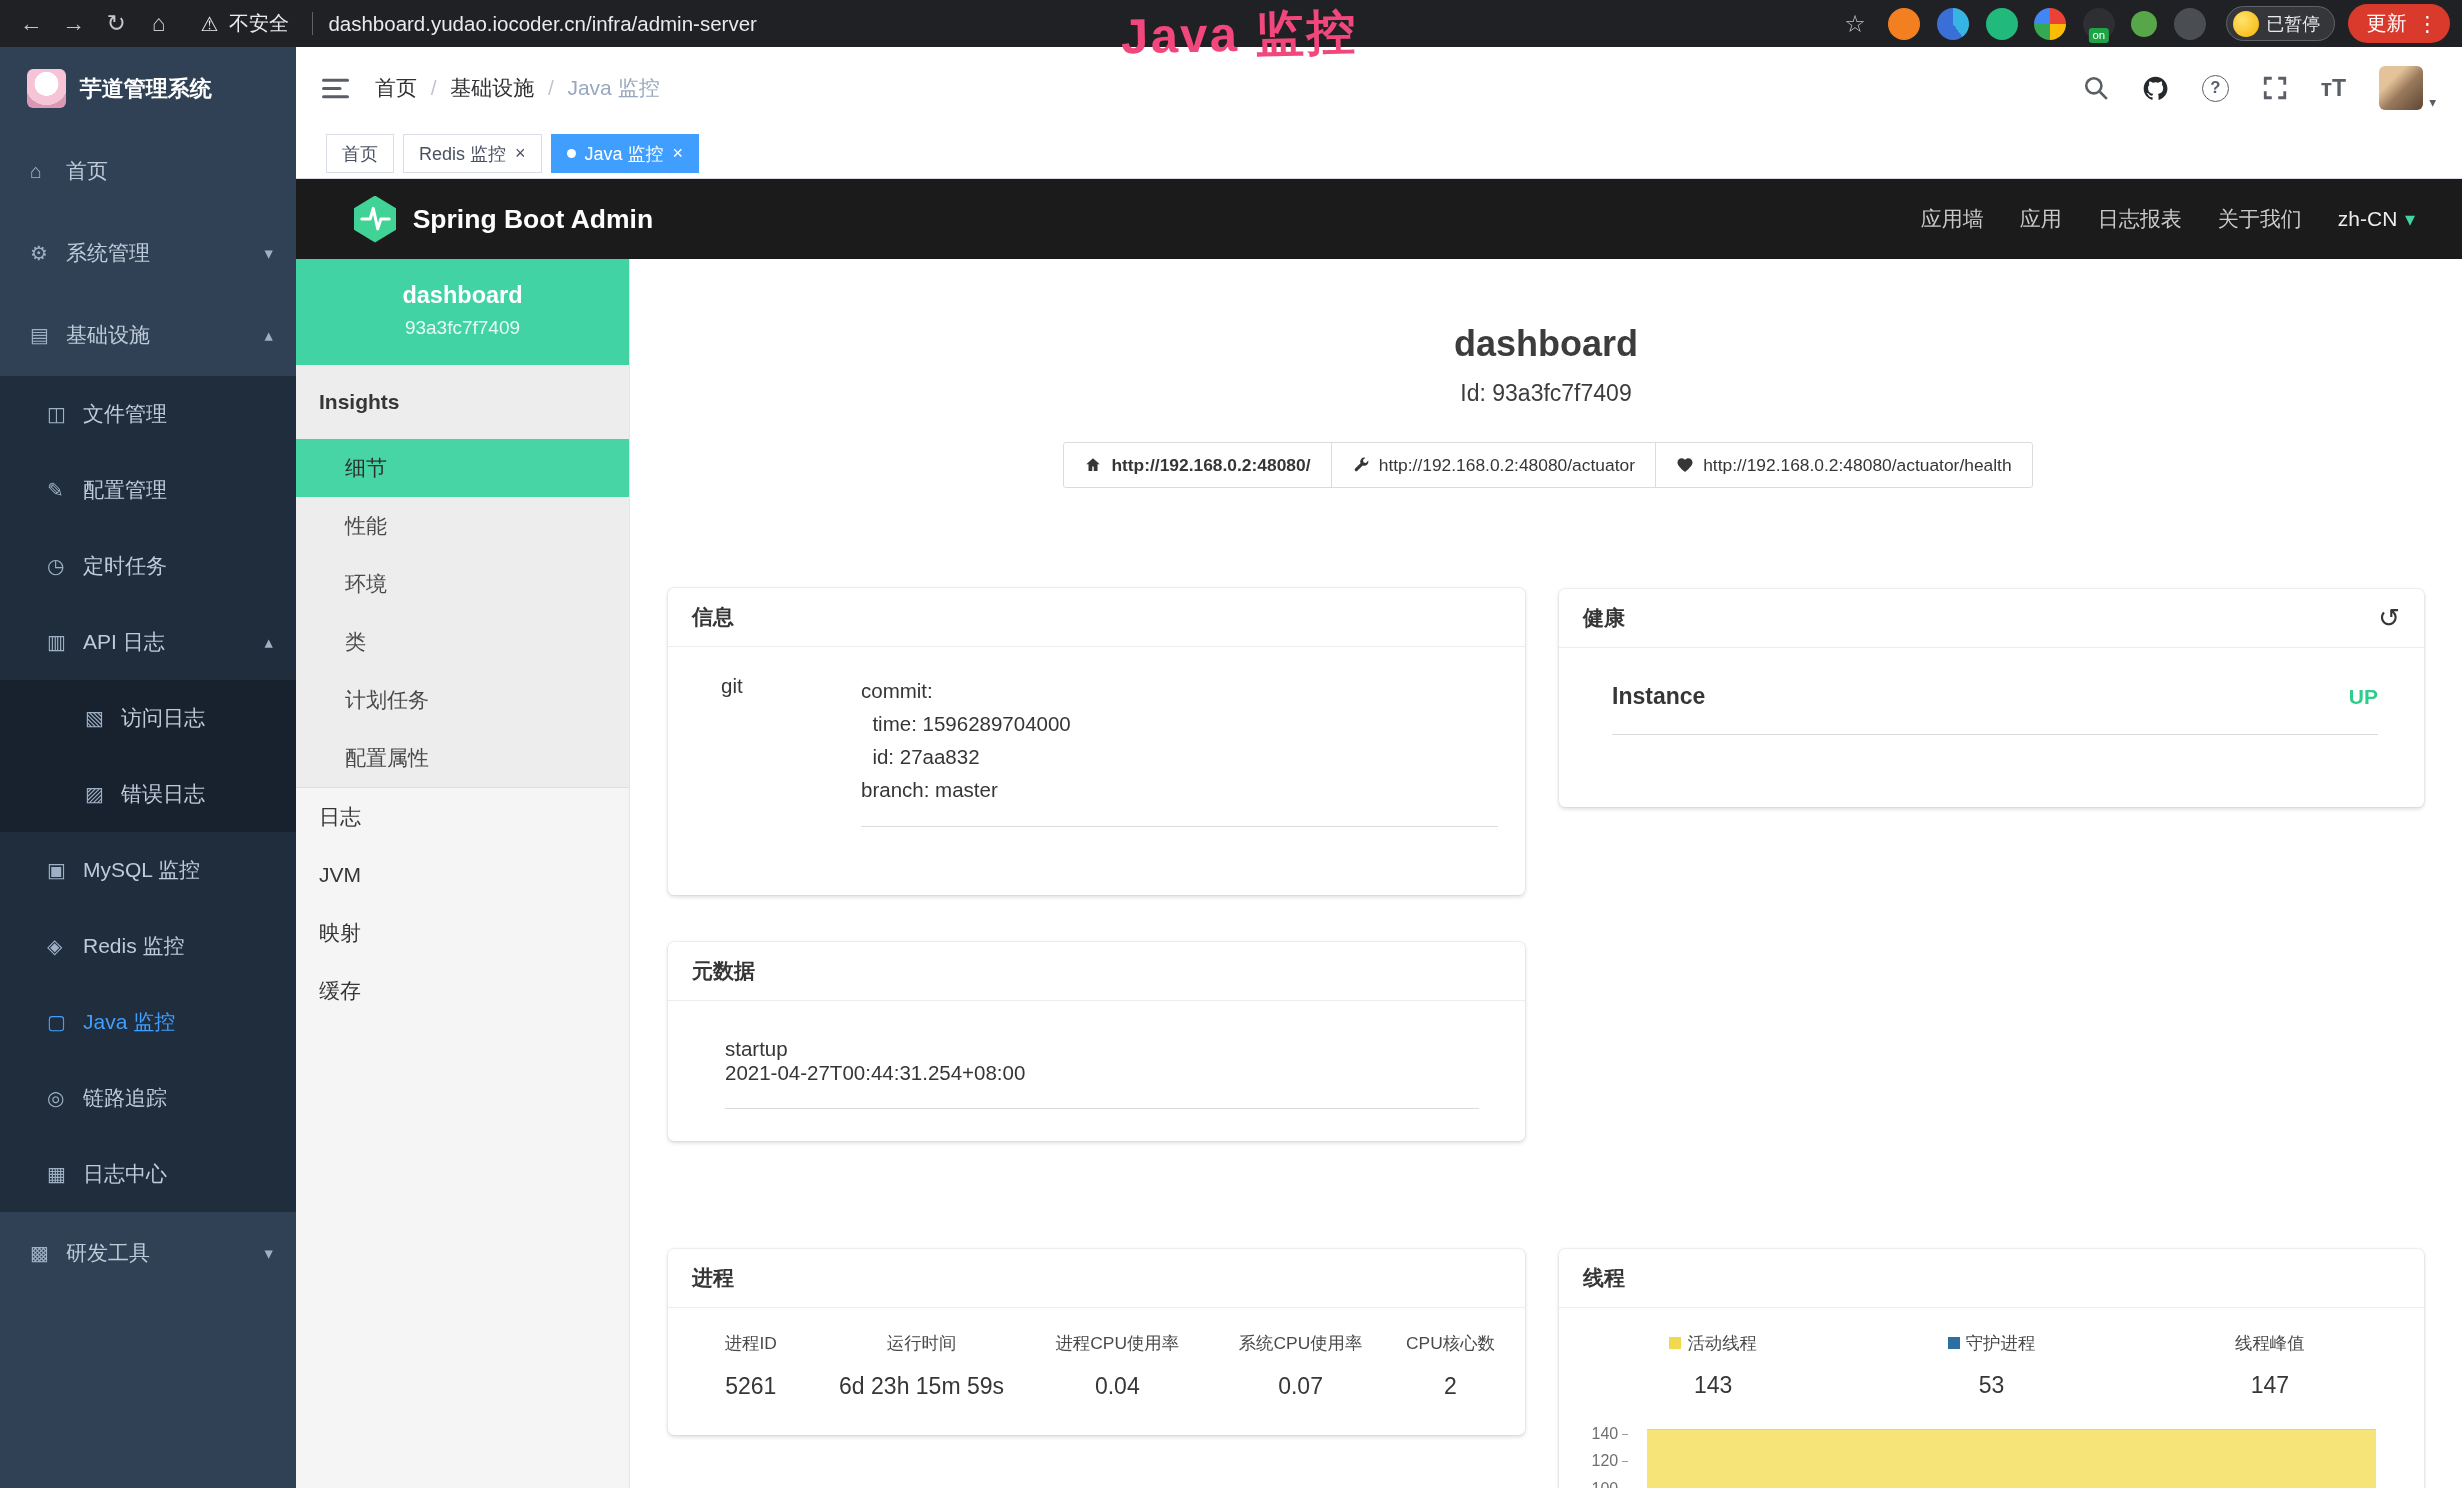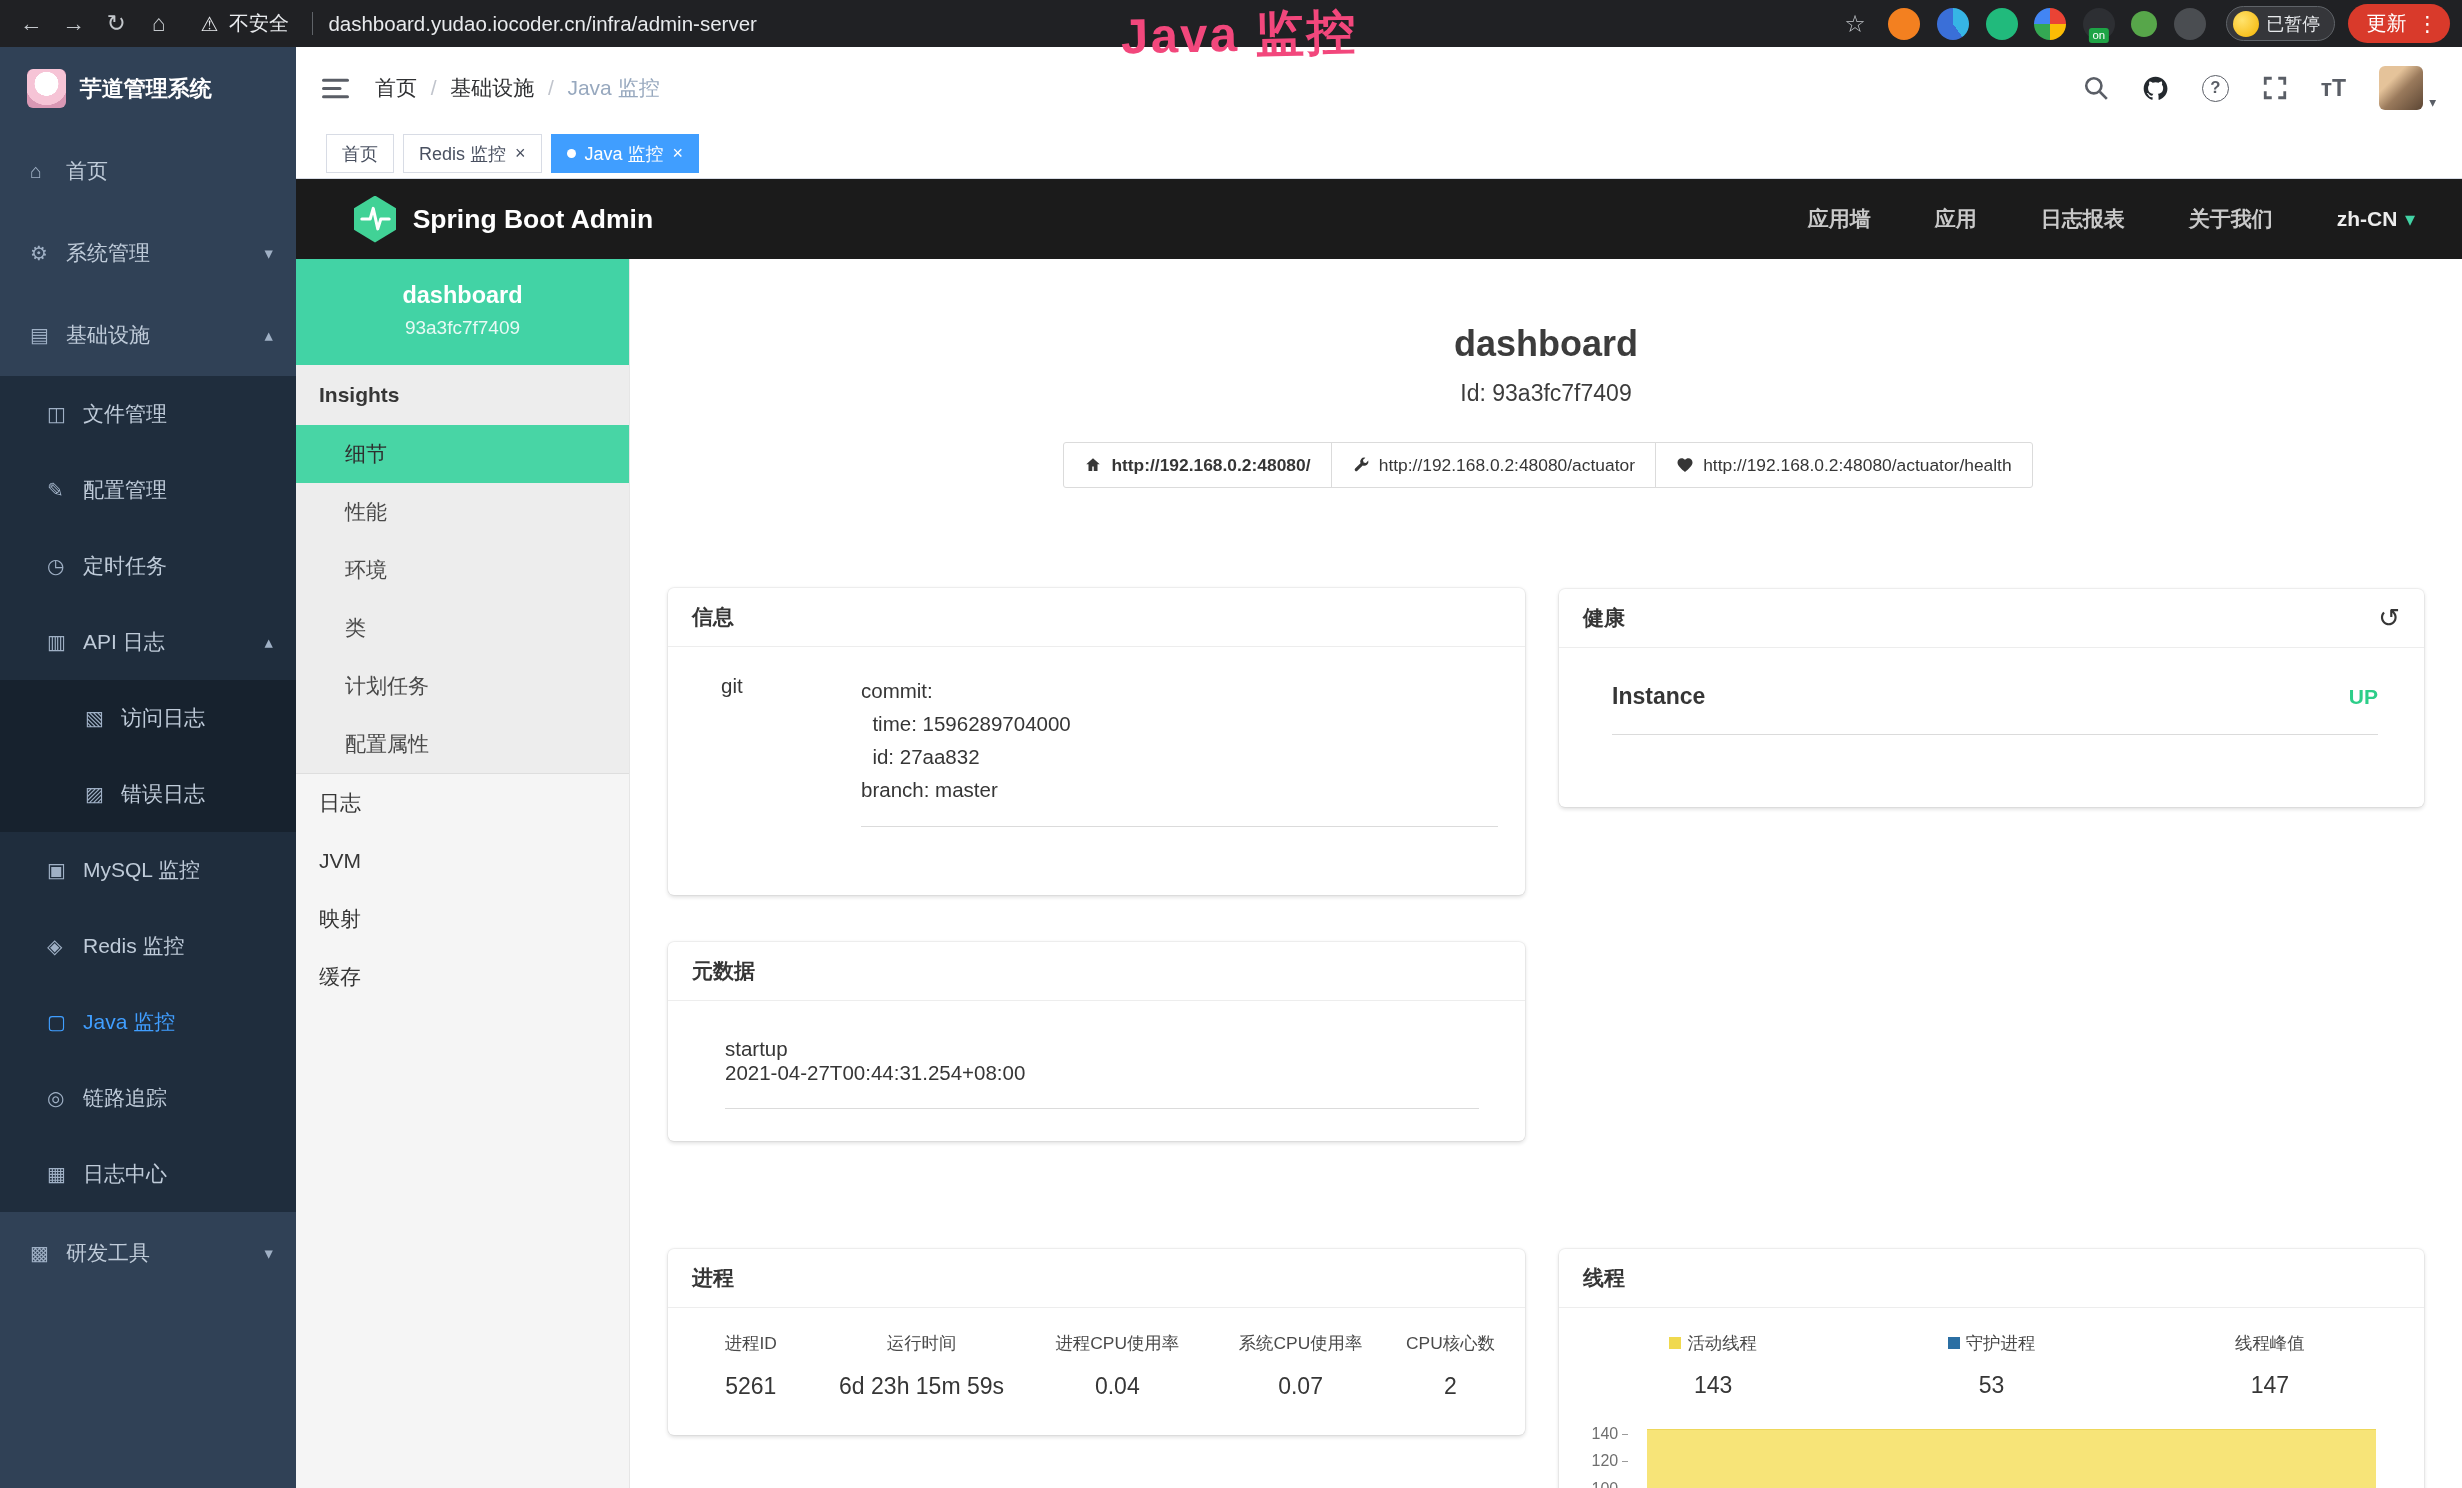--- a/index.html
+++ b/index.html
@@ -86,33 +86,33 @@
   .tab.active{background:#409eff;border-color:#409eff;color:#fff;}
   .tab-dot{width:9px;height:9px;border-radius:50%;background:#fff;}
 
   
   .sba-header{height:80px;background:#1b1b1b;display:flex;align-items:center;
     padding:0 47px 0 58px;color:#c9c9c9;flex-shrink:0;}
   .sba-logo{width:42px;height:47px;background:#41d296;flex-shrink:0;
     clip-path:polygon(50% 0,100% 27%,100% 73%,50% 100%,0 73%,0 27%);
     display:flex;align-items:center;justify-content:center;}
   .sba-title{color:#fff;font-size:26.5px;font-weight:700;margin-left:16.7px;cursor:pointer;}
-  .sba-nav{margin-left:auto;display:flex;gap:64px;align-items:center;font-size:21px;font-weight:bold;}
+  .sba-nav{margin-left:auto;display:flex;gap:36px;align-items:center;font-size:21px;}
   .sba-nav-item{cursor:pointer;}
   .sba-lang{color:#ececec;display:flex;gap:7.6px;align-items:center;cursor:pointer;}
   .lang-caret{color:#42d3a5;font-size:20px;}
 
   
   .sba-body{flex:1;display:flex;min-height:0;}
   .sba-sidebar{width:334px;background:#f5f5f5;border-right:0.8px solid #e6e6e6;flex-shrink:0;}
   .inst{height:106px;background:#42d3a5;color:#fff;text-align:center;padding-top:23px;cursor:pointer;}
   .inst-name{font-size:23.5px;font-weight:700;}
   .inst-id{font-size:19px;margin-top:7.6px;opacity:.88;}
   .sb-group{background:#ededed;border-bottom:0.8px solid #dedede;}
-  .sb-header{height:60px;display:flex;align-items:center;padding-left:23px;
+  .sb-header{height:74px;display:flex;align-items:center;padding-left:23px;
     font-weight:700;font-size:21px;color:#363636;cursor:pointer;text-align:center;}
   .sb-item{height:58px;display:flex;align-items:center;padding-left:49px;
     font-size:21px;color:#4a4a4a;cursor:pointer;}
   .sb-item.active{background:#48d5a5;color:#2e2e2e;}
   .sb-top{height:58px;display:flex;align-items:center;padding-left:23px;
     font-size:21px;color:#363636;cursor:pointer;}
 
   
   .sba-main{flex:1;background:#fff;position:relative;overflow:hidden;}
   .content-head{position:absolute;top:64px;left:0;right:0;text-align:center;}

